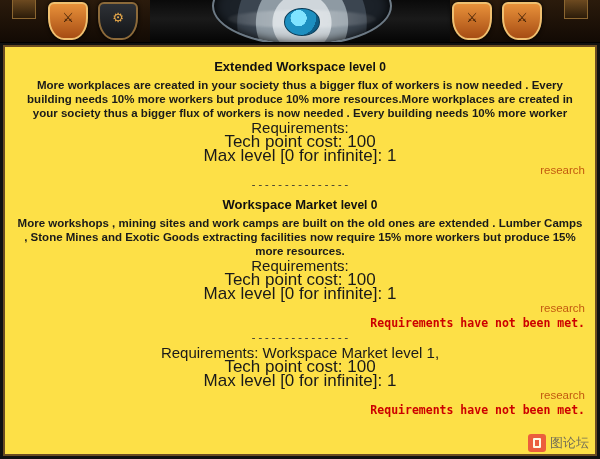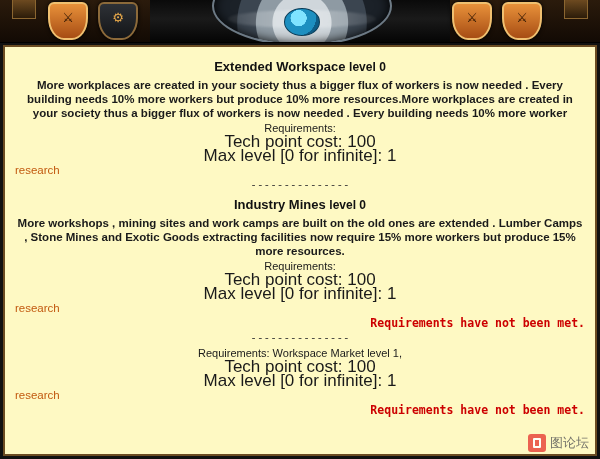--- a/index.html
+++ b/index.html
@@ -118,21 +118,21 @@
     width: 594px;
     height: 411px;
     border: 2px solid #6b4c22;
     background: #efefef;
     box-sizing: border-box;
     overflow: hidden;
   }
   .paper {
     position: absolute;
     inset: 0;
-    background: #fef9c3;
+    background: #fde047;
     overflow: hidden;
     padding: 6px 10px 0 10px;
     box-sizing: border-box;
   }
 
   
   .entry { margin-bottom: 2px; }
   .entry-title {
     text-align: center;
     font-size: 13px;
@@ -148,33 +148,33 @@
   .desc {
     text-align: center;
     font-size: 11.5px;
     color: #1a1a1a;
     line-height: 14px;
     margin: 0 2px 1px 2px;
     font-weight: bold;
   }
   .req-head {
     text-align: center;
-    font-size: 11px;
+    font-size: 15px;
     color: #1a1a1a;
     line-height: 14px;
   }
   .req-line {
     text-align: center;
     font-size: 17px;
     color: #1a1a1a;
     line-height: 14px;
   }
   .research {
     display: block;
-    text-align: left;
+    text-align: right;
     font-size: 11.5px;
     color: #c25a10;
     line-height: 15px;
     text-decoration: none;
     cursor: pointer;
   }
   .warn {
     text-align: right;
     font-size: 11.5px;
     color: #cc0000;
@@ -275,21 +275,21 @@
         <div class="req-line">
           <span>Max level [0 for infinite]:</span>
           <span>1</span>
         </div>
         <a class="research">research</a>
         <div class="sep">---------------</div>
       </div>
 
       <div class="entry">
         <div class="entry-title">
-          <span>Industry Mines</span>
+          <span>Workspace Market</span>
           <span class="lvl">
             <span>level</span>
             <span>0</span>
           </span>
         </div>
         <div class="desc">More workshops , mining sites and work camps are built on the old ones are extended . Lumber Camps , Stone Mines and Exotic Goods extracting facilities now require 15% more workers but produce 15% more resources.</div>
         <div class="req-head">Requirements:</div>
         <div class="req-line">
           <span>Tech point cost:</span>
           <span>100</span>

